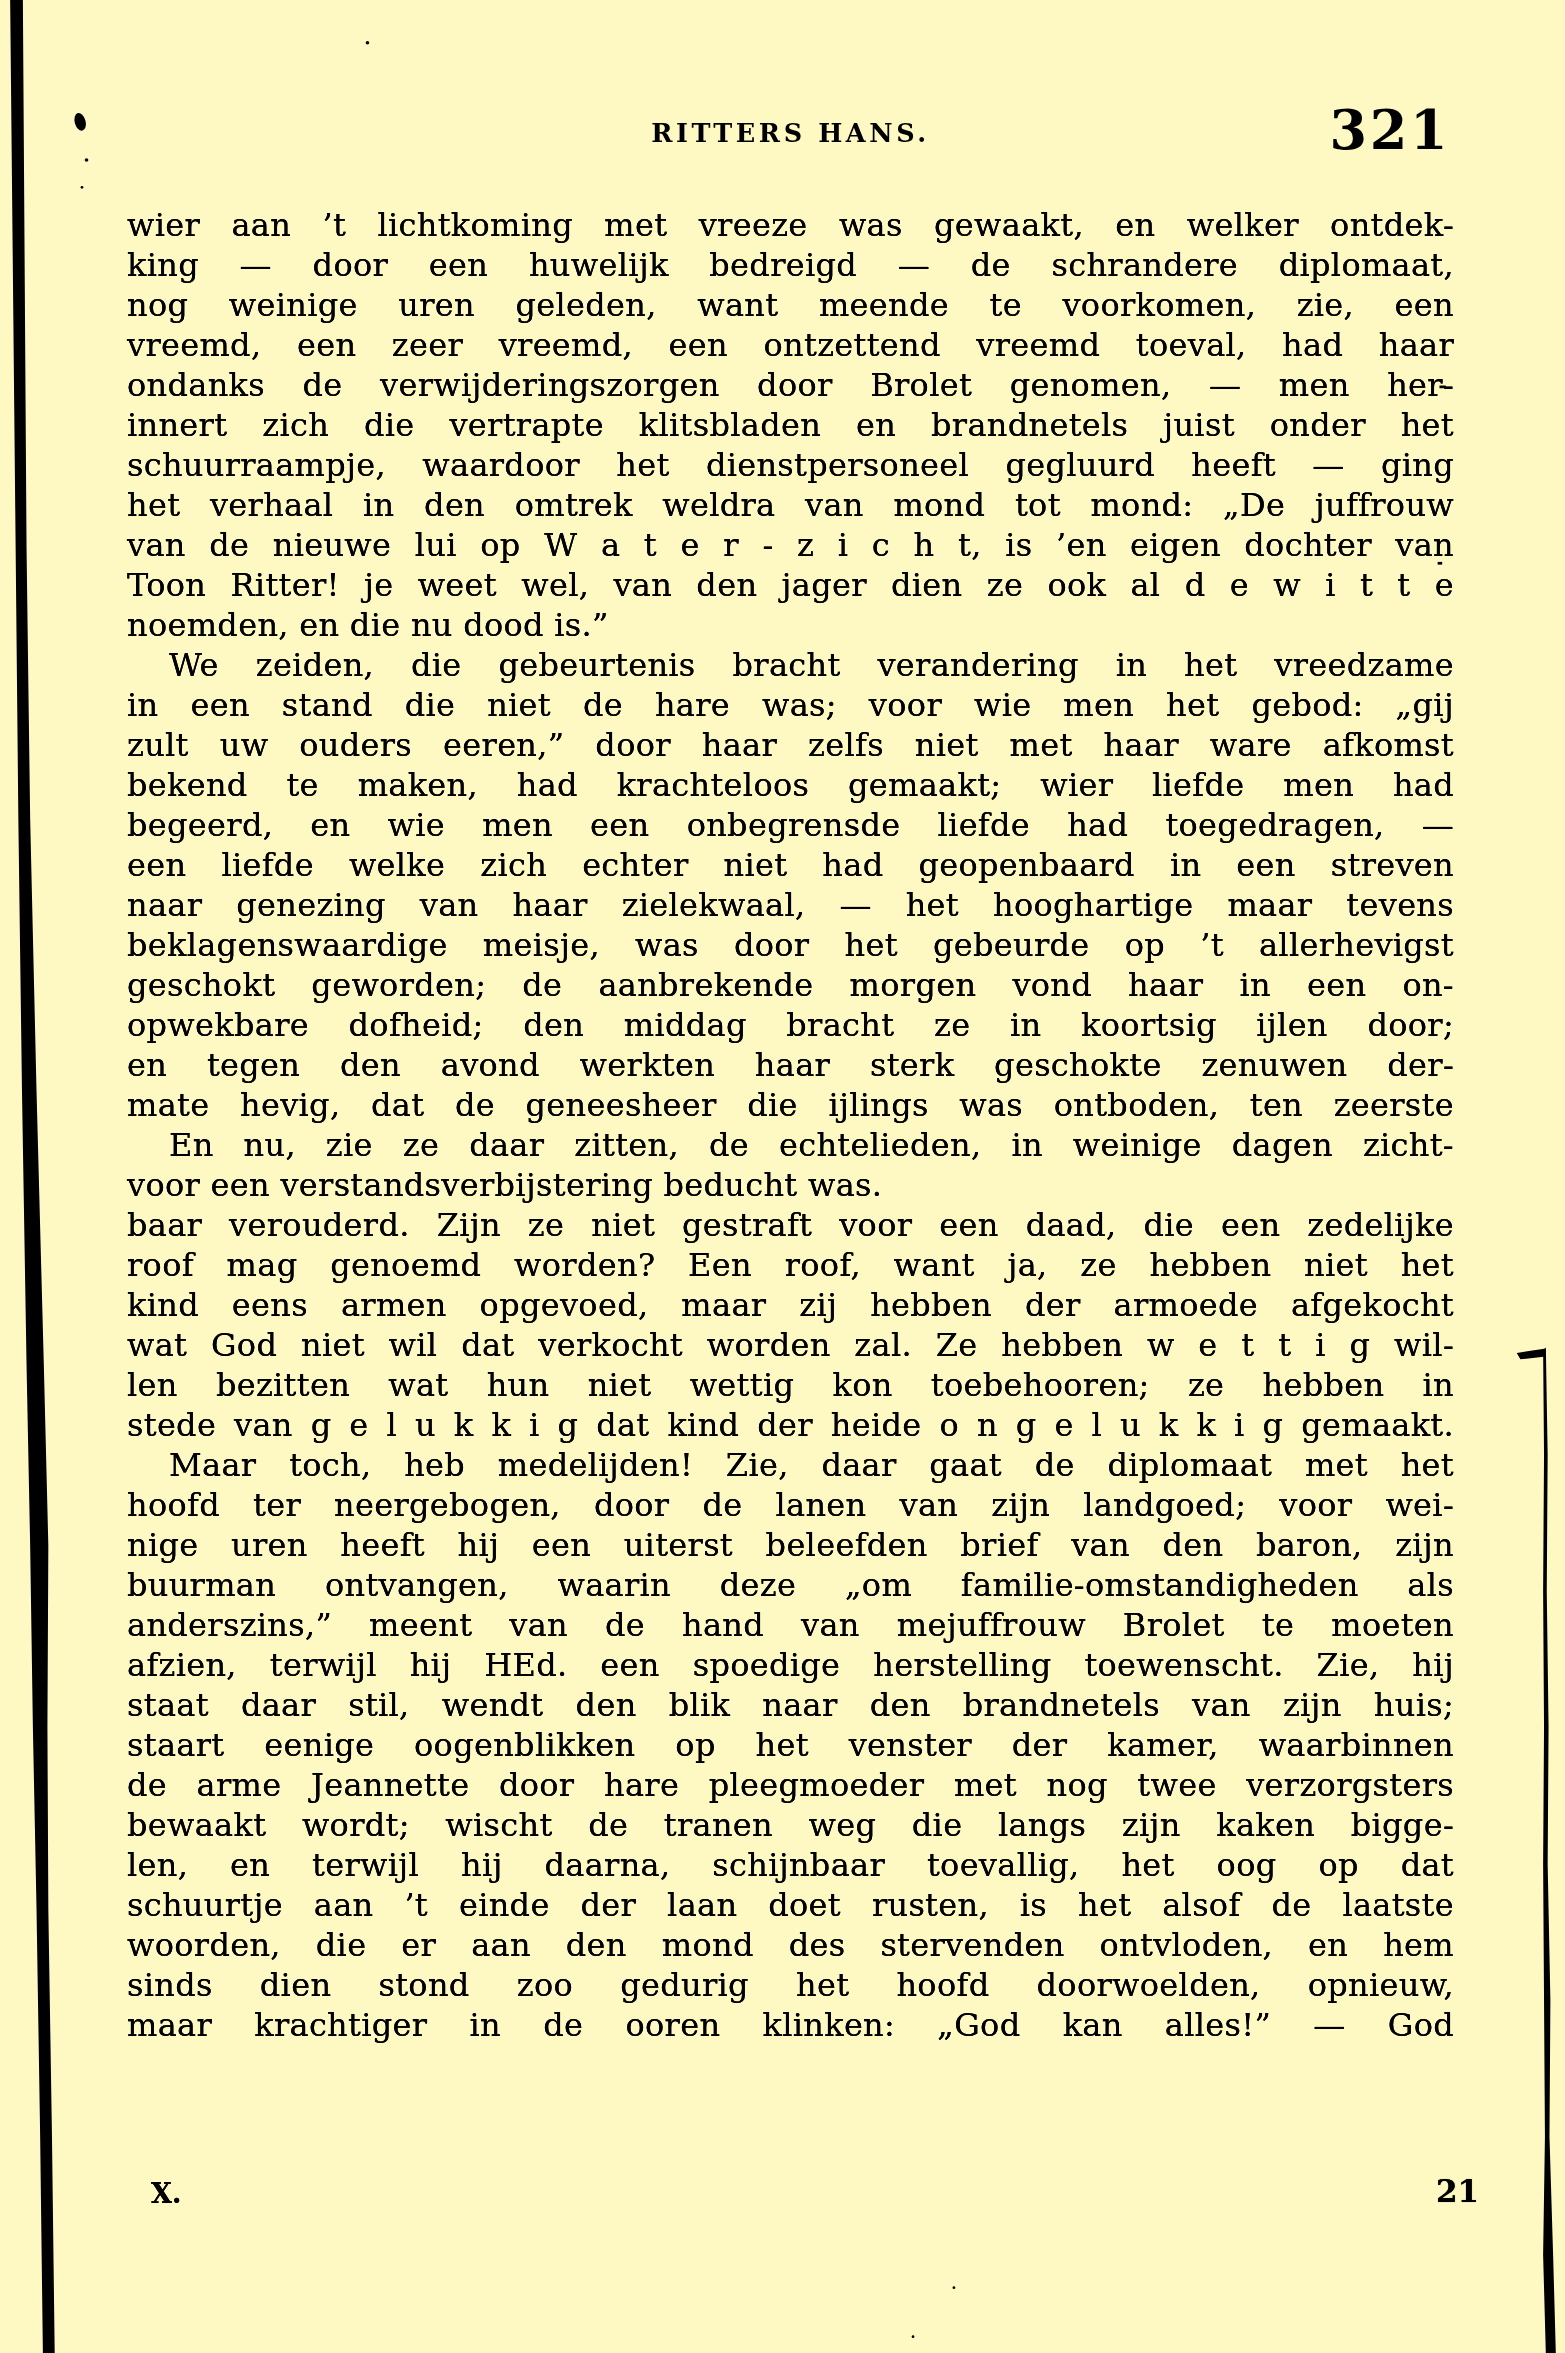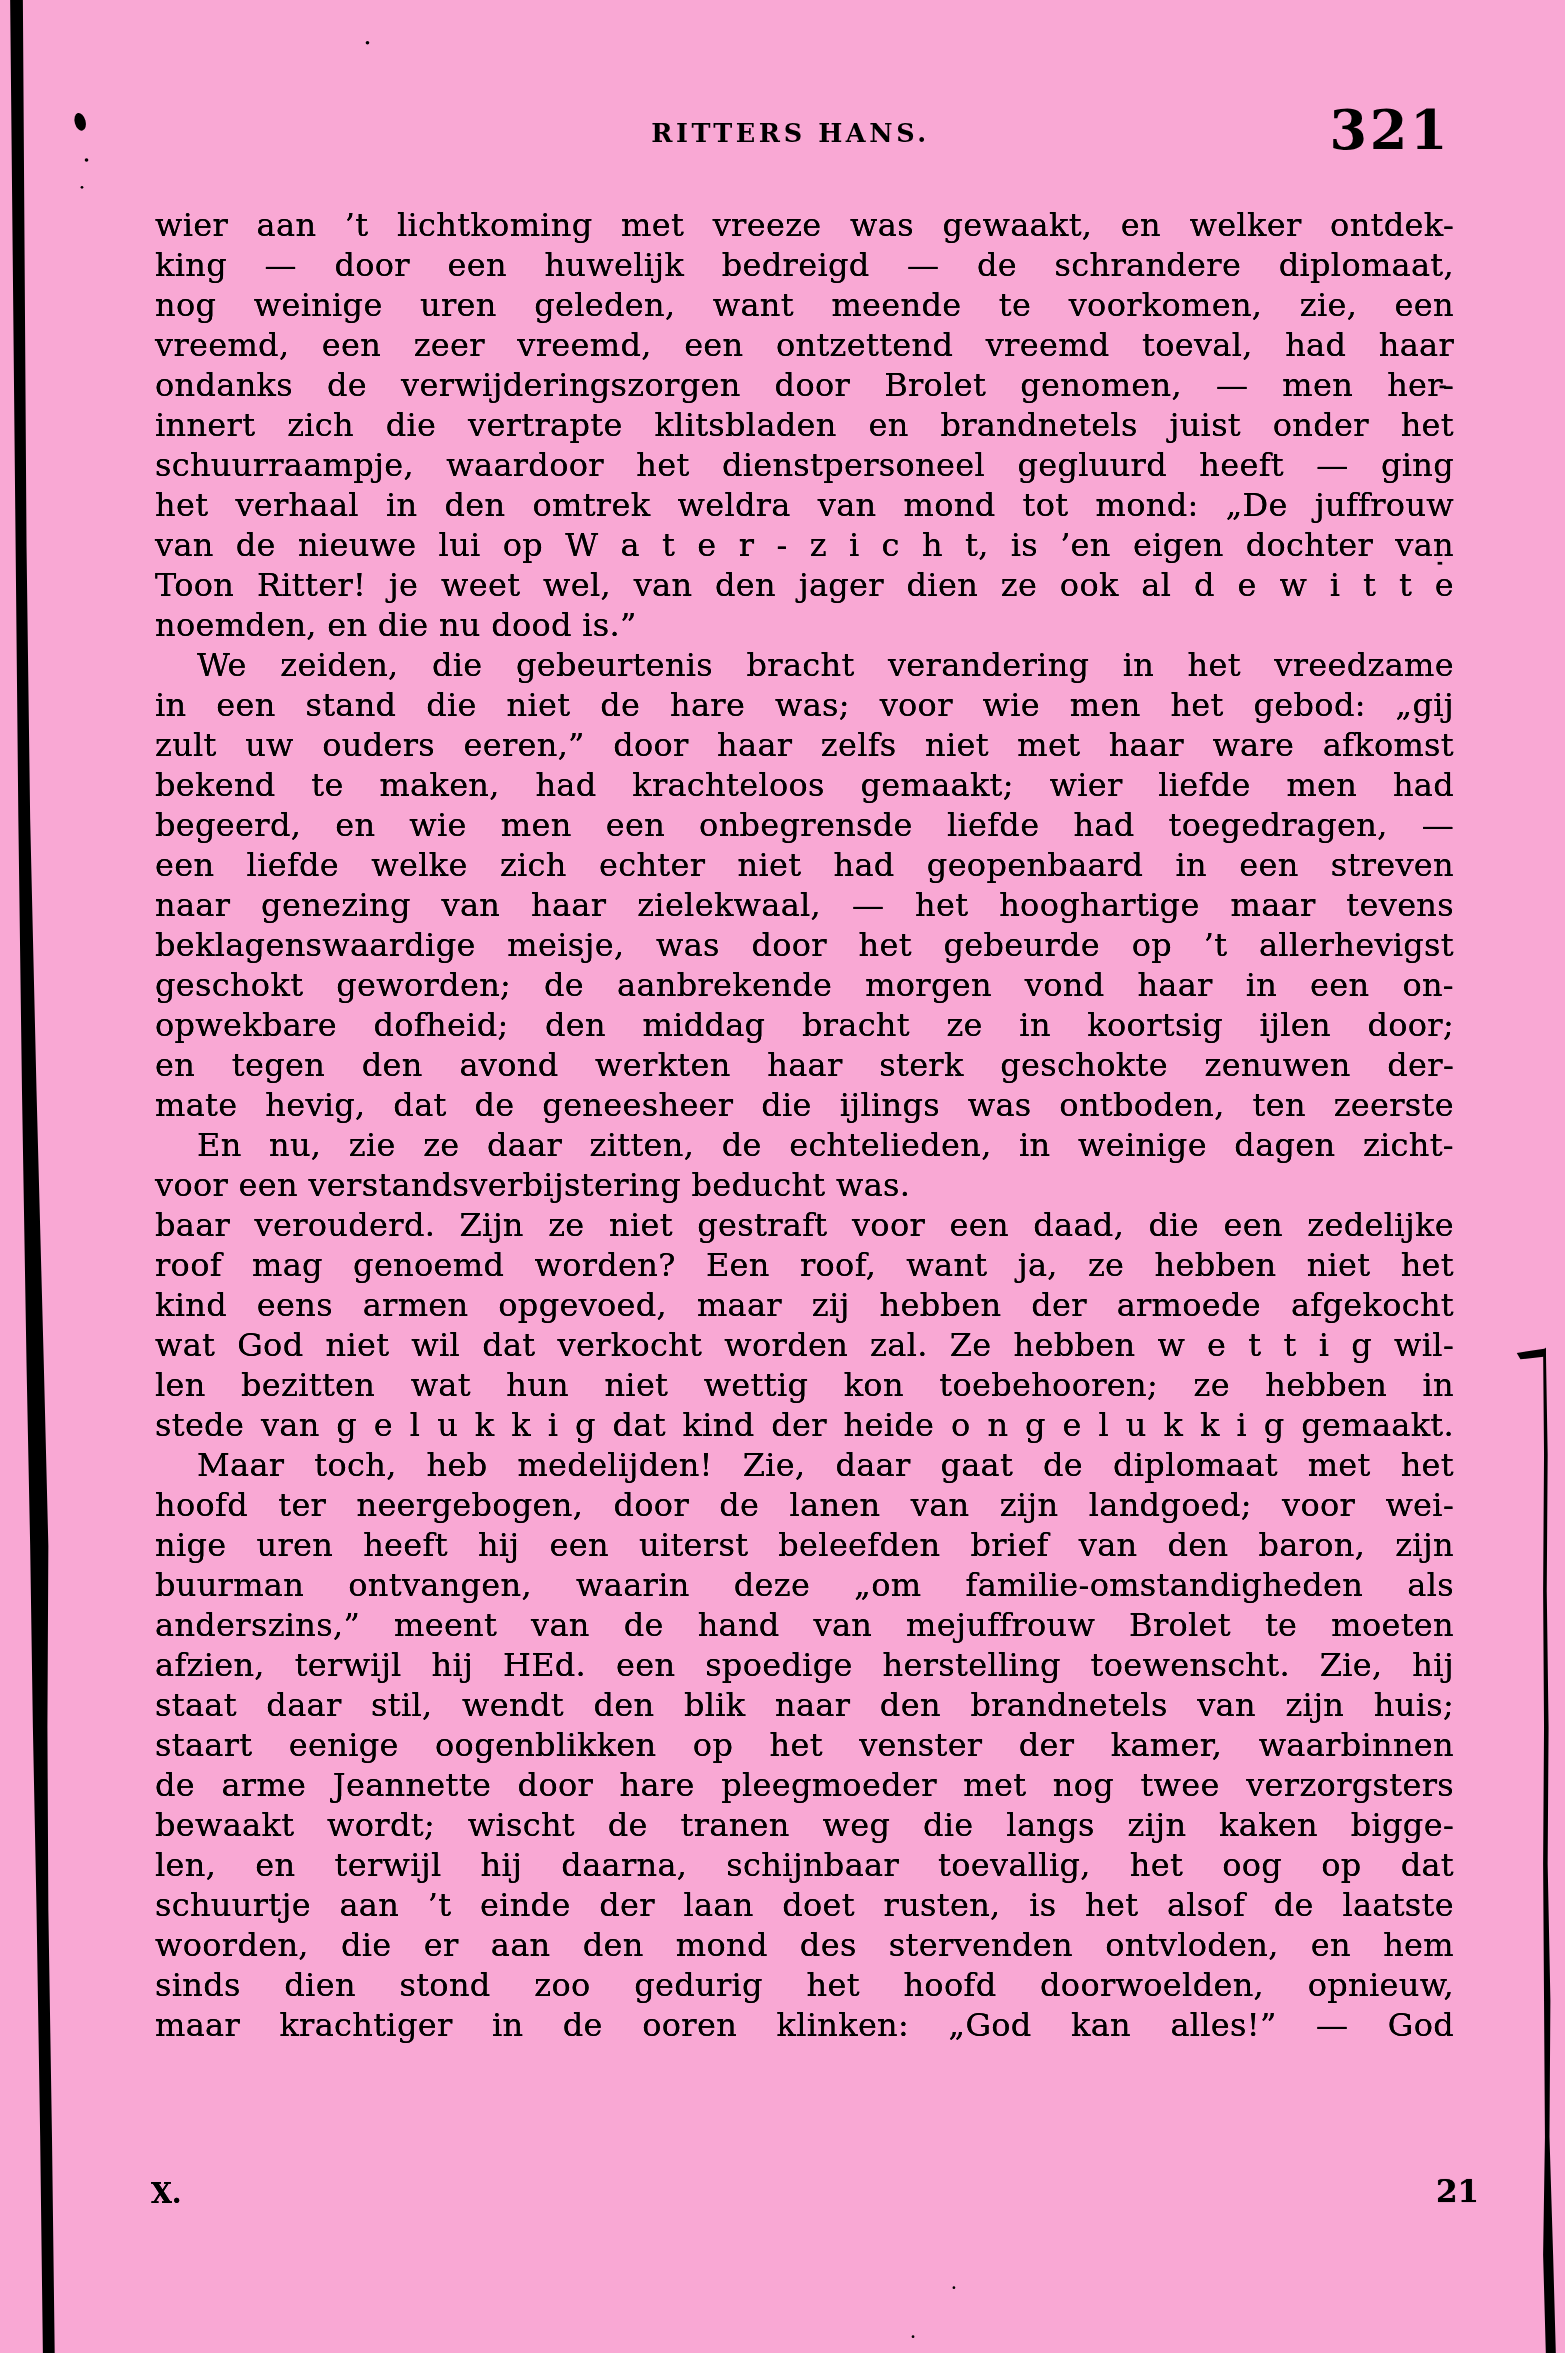--- a/index.html
+++ b/index.html
@@ -1,33 +1,33 @@
 <!DOCTYPE html>
 <html style="font-size:14.5px"><head>
 <meta charset="utf-8">
 <style>
   html,body{margin:0;padding:0;background:#ffffff;}
   .page{
-    position:relative;width:1566px;height:2354px;background:#f9a8d4;
+    position:relative;width:1566px;height:2354px;background:#fef9c3;
     font-family:"DejaVu Serif","Liberation Serif",serif;color:#000;overflow:hidden;text-decoration:underline;
   }
   .header{position:absolute;left:127px;top:102px;width:1327px;height:64px;}
   .running-title{
     position:absolute;left:0;right:0;top:16.4px;text-align:center;
     font-size:25.5px;font-weight:bold;letter-spacing:3.6px;
   }
   .page-number{
     position:absolute;right:3.6px;top:-3.6px;font-size:54px;font-weight:bold;letter-spacing:2.7px;
   }
   .text-block{
     position:absolute;left:127px;top:205px;width:1327px;
     font-size:32px;line-height:40px;letter-spacing:0.3px;
     text-shadow:0 0 0.5px #000;
   }
-  .line{height:40px;text-align:justify;text-align-last:justify;margin-left:28px;}
+  .line{height:40px;text-align:justify;text-align-last:justify;}
   .line.end{text-align-last:left;}
   .line.indent{text-indent:42px;}
   .sig-left{position:absolute;left:151px;top:2178px;font-size:27px;font-weight:bold;text-shadow:0 0 0.5px #000;}
   .sig-right{position:absolute;left:1436px;top:2173px;font-size:31px;font-weight:bold;text-shadow:0 0 0.7px #000;}
   .artifacts{position:absolute;left:0;top:0;width:1566px;height:2354px;pointer-events:none;}
 </style>
 </head>
 <body>
 
 <div class="page">

